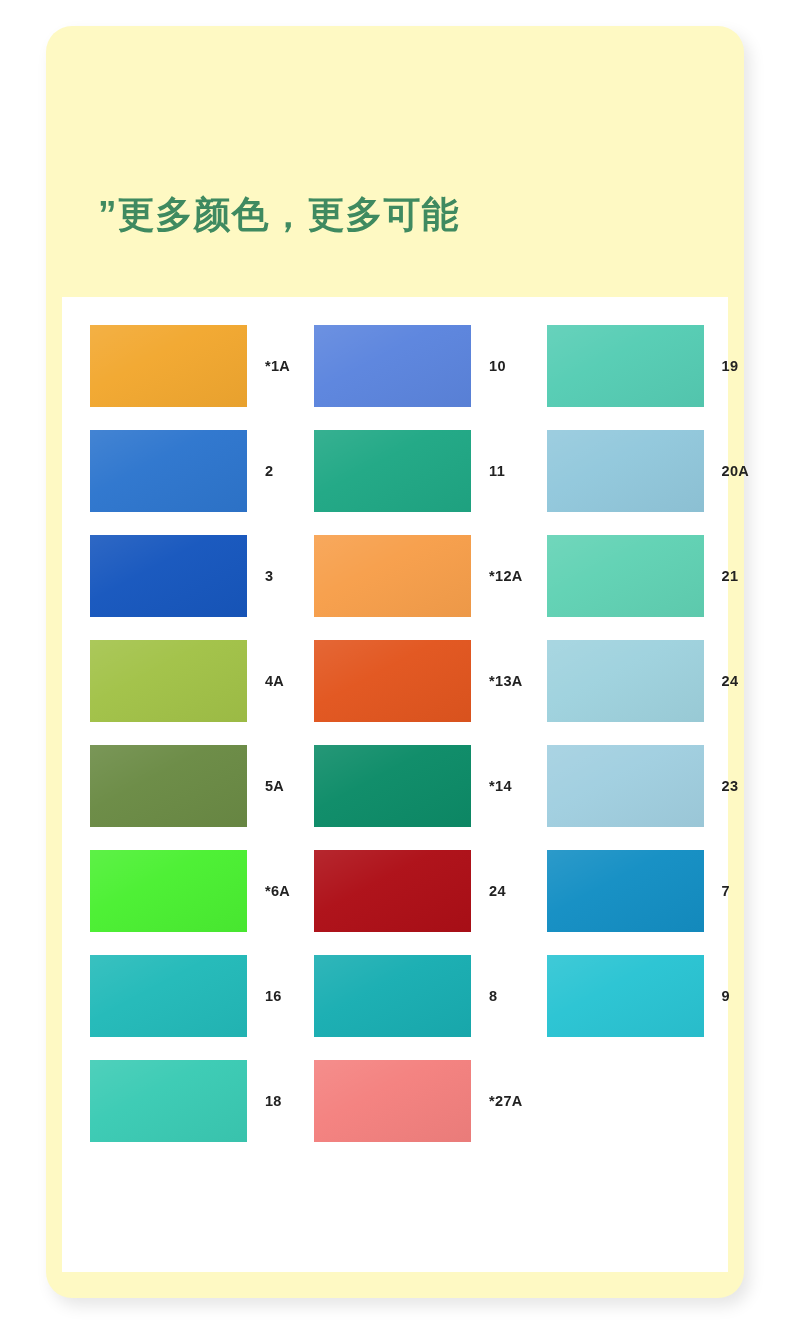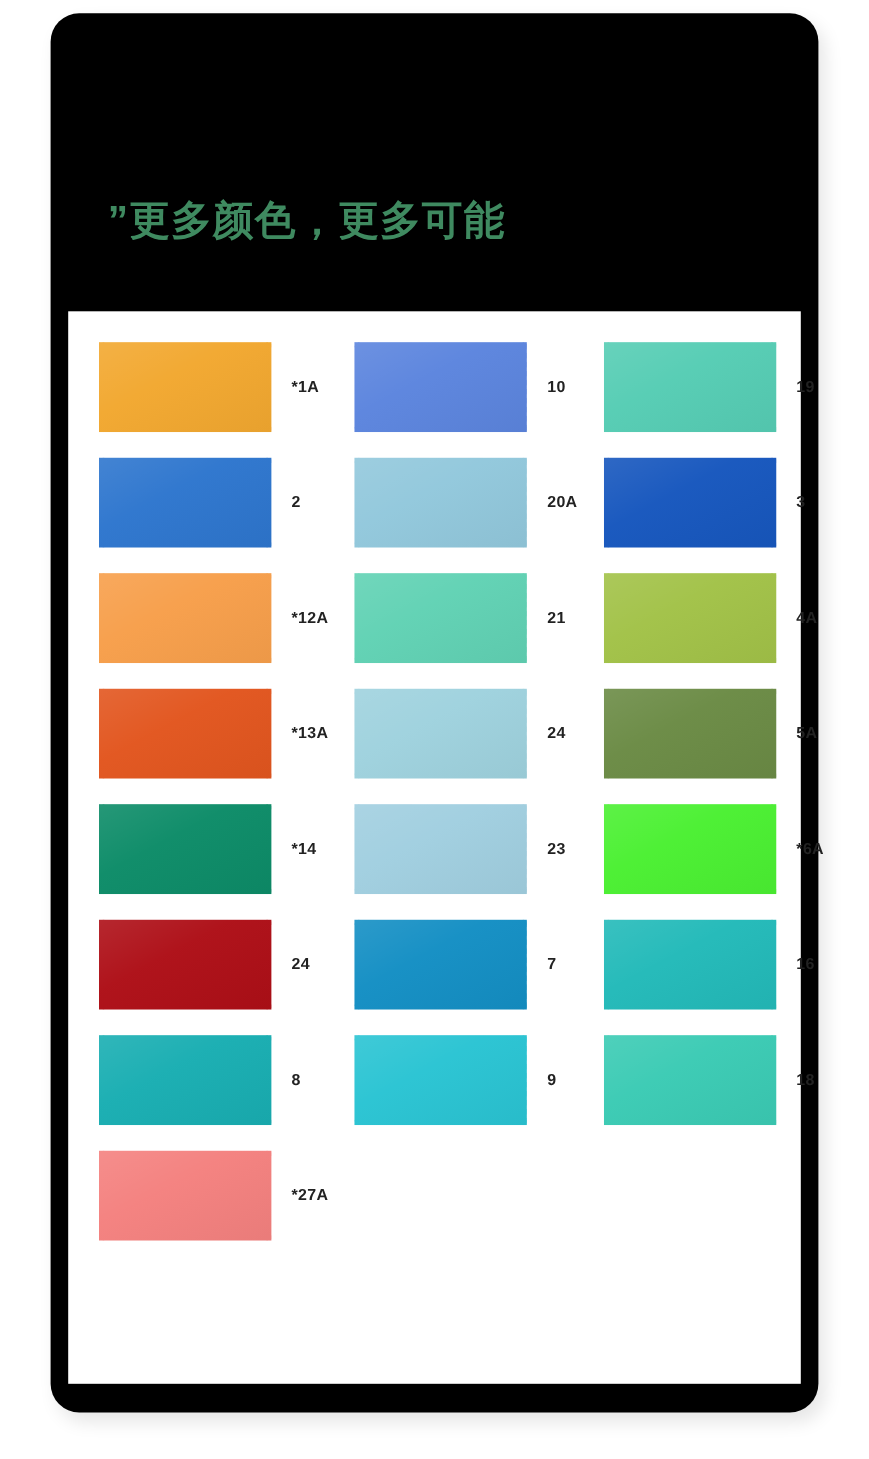--- a/index.html
+++ b/index.html
@@ -12,24 +12,24 @@
     height: 1326px;
     position: relative;
     font-family: "Liberation Sans", "DejaVu Sans", sans-serif;
     overflow: hidden;
   }
 
   
   .page-card {
     position: absolute;
     left: 46px;
-    top: 12px;
+    top: 26px;
     width: 698px;
     height: 1272px;
-    background: #000000;
+    background: #fef9c3;
     border-radius: 26px;
     box-shadow: 6px 8px 16px rgba(0,0,0,0.10);
     box-sizing: border-box;
   }
 
   
   .headline {
     position: absolute;
     left: 52px;
     top: 56px;
@@ -161,20 +161,28 @@
         <div class="swatch-cell">
           <div class="chip-wrap">
             <div class="chip" style="background: rgb(46, 118, 206);">
               <div class="chip-shade"></div>
             </div>
           </div>
           <span class="chip-label">2</span>
         </div>
         <div class="swatch-cell">
           <div class="chip-wrap">
+            <div class="chip" style="background: rgb(32, 168, 133);">
+              <div class="chip-shade"></div>
+            </div>
+          </div>
+          <span class="chip-label">11</span>
+        </div>
+        <div class="swatch-cell">
+          <div class="chip-wrap">
             <div class="chip" style="background: rgb(146, 200, 220);">
               <div class="chip-shade"></div>
             </div>
           </div>
           <span class="chip-label">20A</span>
         </div>
         <div class="swatch-cell">
           <div class="chip-wrap">
             <div class="chip" style="background: rgb(23, 87, 190);">
               <div class="chip-shade"></div>

